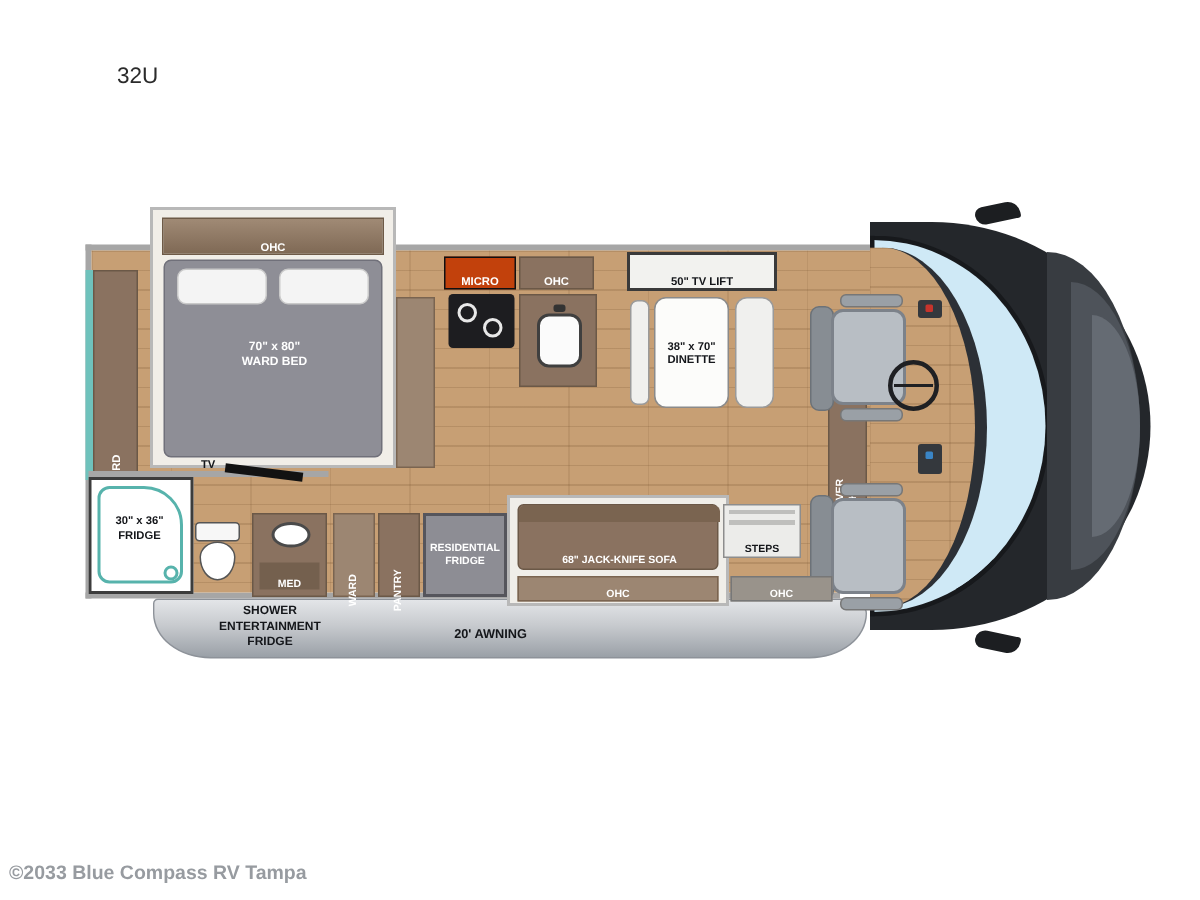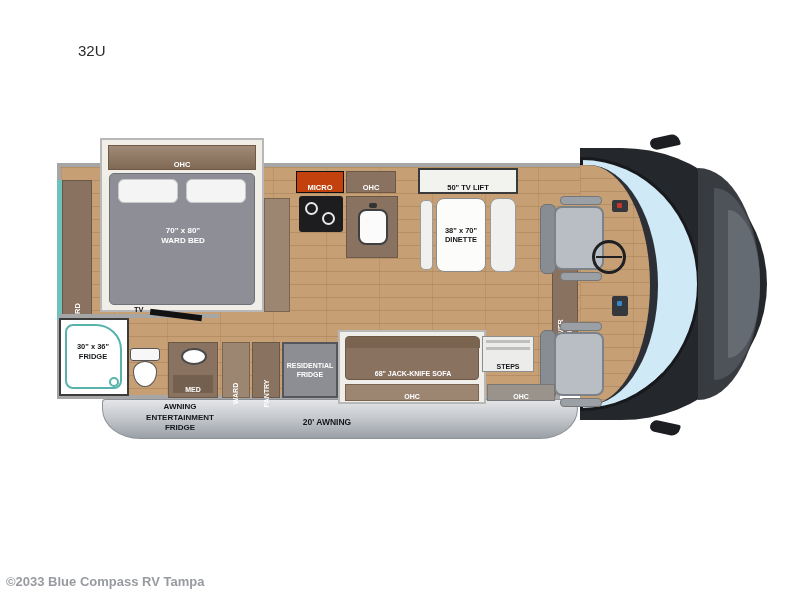--- a/index.html
+++ b/index.html
@@ -17,21 +17,21 @@
 </style>
 </head>
 <body>
 
 <div class="abs" style="left:78px;top:42px;font-size:15px;color:#2b2b2b;">32U</div>
 
 <div class="abs" style="left:102px;top:399px;width:476px;height:40px;border:1px solid #8d9299;
             background:linear-gradient(180deg,#e3e5e8 0%,#c7cace 45%,#9aa0a7 100%);
             border-radius:4px 16px 46px 46px / 4px 12px 36px 36px;"></div>
 <div class="abs col dlbl" style="left:124px;top:402px;width:112px;font-size:8px;line-height:10.5px;">
-  <div>AWNING</div>
+  <div>SHOWER</div>
   <div>ENTERTAINMENT</div>
   <div>FRIDGE</div>
 </div>
 <div class="abs dlbl" style="left:282px;top:417px;width:90px;font-size:8.5px;">20' AWNING</div>
 
 <div class="abs" style="left:57px;top:163px;width:553px;height:4px;background:#a6a6a6;"></div>
 <div class="abs" style="left:57px;top:395px;width:503px;height:4px;background:#a6a6a6;"></div>
 <div class="abs" style="left:57px;top:163px;width:4px;height:236px;background:#a6a6a6;"></div>
 
 <div class="abs wood" style="left:61px;top:167px;width:575px;height:228px;"></div>

